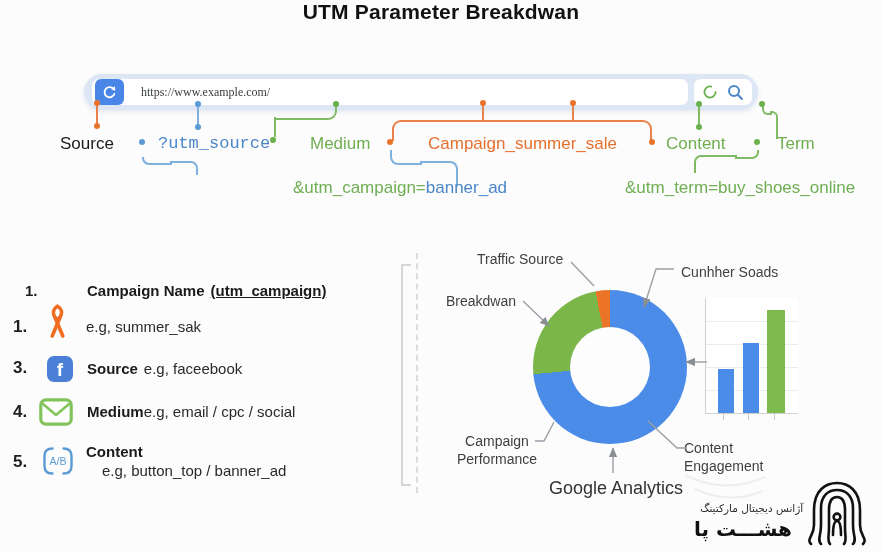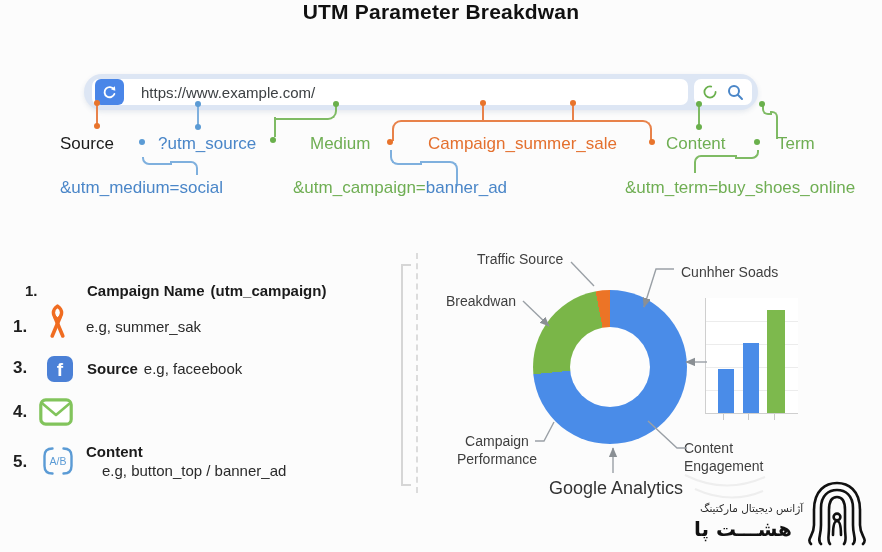--- a/index.html
+++ b/index.html
@@ -11,21 +11,21 @@
   
   .title{left:0;top:10;width:882px;text-align:center;font-size:21px;font-weight:bold;color:#111;letter-spacing:.2px;}
 
   
   .bar-outer{left:84px;top:74px;width:674px;height:36px;background:#dde6f4;border-radius:18px;
              box-shadow:0 2px 5px rgba(60,90,140,.12);}
   .url-field{left:92px;top:79px;width:596px;height:26px;background:#fff;border-radius:7px;
              display:flex;align-items:center;}
   .refresh-btn{left:95px;top:79px;width:29px;height:26px;background:#4a86e8;border-radius:6px;
                display:flex;align-items:center;justify-content:center;}
-  .url-text{position:absolute;left:49px;font-size:15px;color:#3c4043;}
+  .url-text{position:absolute;left:49px;font-size:12px;color:#3c4043;font-family:Liberation Serif, serif;}
   .icons-box{left:694px;top:79px;width:58px;height:26px;background:#fff;border-radius:7px;
              display:flex;align-items:center;justify-content:space-evenly;}
 
   
   .dot{position:absolute;width:6px;height:6px;border-radius:50%;}
   .d-o{background:#e8742c;} .d-b{background:#5b9bd5;} .d-g{background:#6ab04c;}
   .ln{position:absolute;}
   .c-o{border-color:#e8824a;} .c-b{border-color:#7fb0de;} .c-g{border-color:#7fbb64;}
 
   
@@ -118,35 +118,34 @@
   <div class="dot d-o" style="left:94px;top:123px;"></div>
   <div class="dot d-b" style="left:195px;top:124px;"></div>
   <div class="dot d-g" style="left:696px;top:124px;"></div>
   <div class="dot d-g" style="left:270px;top:137px;"></div>
   <div class="dot d-b" style="left:139px;top:139px;"></div>
   <div class="dot d-o" style="left:387px;top:139px;"></div>
   <div class="dot d-o" style="left:649px;top:139px;"></div>
   <div class="dot d-g" style="left:754px;top:139px;"></div>
 
   <div class="plabel t-black" style="left:60px;top:134px;">Source</div>
-  <div class="plabel t-blue" style="left:158px;top:134px;">?utm_source</div>
+  <div class="plabel t-blue" style="left:158px;top:134px;font-family:Liberation Mono, monospace;">?utm_source</div>
   <div class="plabel t-green" style="left:310px;top:134px;">Medium</div>
   <div class="plabel t-orange" style="left:428px;top:134px;">Campaign_summer_sale</div>
   <div class="plabel t-green" style="left:666px;top:134px;">Content</div>
   <div class="plabel t-green" style="left:777px;top:134px;">Term</div>
 
-  <div class="plabel t-blue" style="left:60px;top:178px;">&amp;utm_medium=social</div>
   <div class="plabel" style="left:293px;top:178px;">
     <span class="t-green">&amp;utm_campaign=</span><span class="t-blue">banner_ad</span>
   </div>
   <div class="plabel t-green" style="left:625px;top:178px;">&amp;utm_term=buy_shoes_online</div>
 
   <div class="lnum" style="left:25px;top:282px;font-size:15px;">1.</div>
   <div class="ltext gap" style="left:87px;top:282px;">
-    <b>Campaign Name</b><span style="font-weight:bold;color:#1b1b1b;">(utm_campaign)</span>
+    <b>Campaign Name</b><span style="font-weight:bold;color:#1b1b1b;text-decoration:underline;">(utm_campaign)</span>
   </div>
 
   <div class="lnum" style="left:13px;top:317px;">1.</div>
   <svg class="abs" style="left:45px;top:303px;" width="25" height="37" viewBox="0 0 25 37">
     <path d="M12.5 3 C7 7 7 12.5 12.5 16.5 C18 12.5 18 7 12.5 3 Z" fill="none" stroke="#f06c21" stroke-width="3.4" stroke-linejoin="round"></path>
     <path d="M9.8 14 L17.8 33" stroke="#f06c21" stroke-width="3.6" stroke-linecap="round" fill="none"></path>
     <path d="M15.2 14 L7.2 33" stroke="#f06c21" stroke-width="3.6" stroke-linecap="round" fill="none"></path>
   </svg>
   <div class="ltext" style="left:86px;top:318px;text-align:right;">e.g, summer_sak</div>
 
@@ -156,20 +155,23 @@
     </div>
   <div class="ltext gap" style="left:87px;top:360px;">
     <b>Source</b><span>e.g, faceebook</span>
   </div>
 
   <div class="lnum" style="left:13px;top:402px;">4.</div>
   <svg class="abs" style="left:39px;top:398px;" width="34" height="28" viewBox="0 0 34 28">
     <rect x="1.8" y="1.8" width="30.4" height="24.4" rx="5" fill="#fff" stroke="#82c45c" stroke-width="3.2"></rect>
     <path d="M4 6 L17 17 L30 6" fill="none" stroke="#82c45c" stroke-width="2.6" stroke-linecap="round" stroke-linejoin="round"></path>
   </svg>
+  <div class="ltext" style="left:87px;top:403px;">
+    <b>Medium</b><span>e.g, email / cpc / social</span>
+  </div>
 
   <div class="lnum" style="left:13px;top:452px;">5.</div>
   <svg class="abs" style="left:42px;top:446px;" width="32" height="30" viewBox="0 0 32 30">
     <path d="M10.5 2.5 Q2.5 2.5 2.5 10 L2.5 20 Q2.5 27.5 10.5 27.5" fill="none" stroke="#5b9bd5" stroke-width="2.4" stroke-linecap="round"></path>
     <path d="M21.5 2.5 Q29.5 2.5 29.5 10 L29.5 20 Q29.5 27.5 21.5 27.5" fill="none" stroke="#5b9bd5" stroke-width="2.4" stroke-linecap="round"></path>
     <text x="16" y="19" text-anchor="middle" font-size="10.5" fill="#5b9bd5" font-family="Liberation Sans, sans-serif">A/B</text>
   </svg>
   <div class="ltext" style="left:86px;top:443px;">
     <b>Content</b>
   </div>

